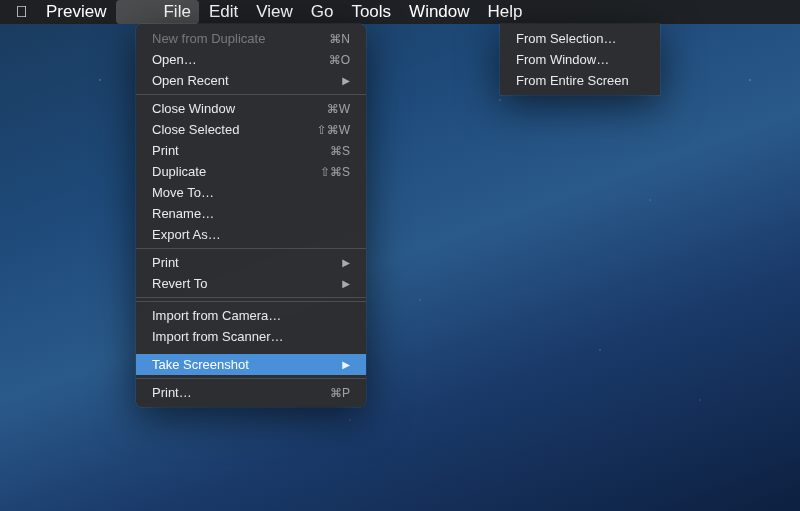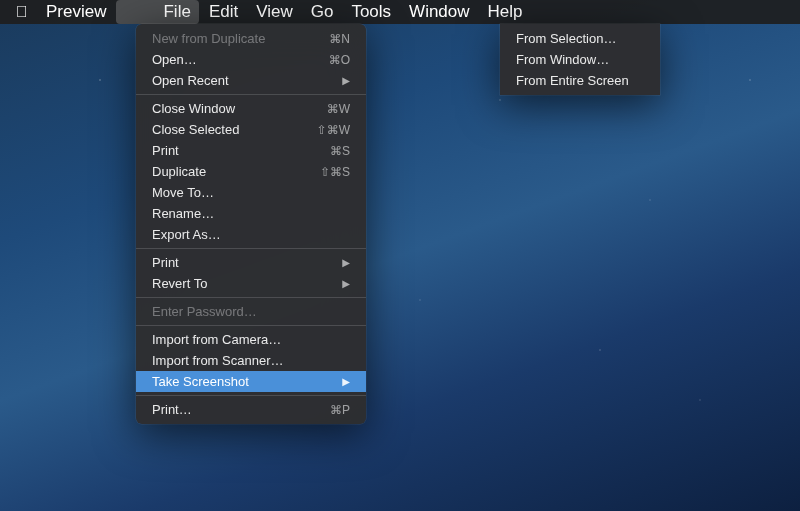--- a/index.html
+++ b/index.html
@@ -90,20 +90,21 @@
       white-space: nowrap;
     }
 
     .menu-item.disabled {
       color: rgba(255,255,255,0.35);
     }
 
     .menu-item.highlighted {
       background: #4a90d9;
       color: #ffffff;
+      margin-top: 7px;
     }
 
     .menu-item .shortcut {
       color: rgba(255,255,255,0.55);
       font-size: 12px;
       margin-left: 20px;
     }
 
     .menu-item .arrow {
       font-size: 10px;
@@ -190,23 +191,20 @@
   <div class="menu-separator"></div>
   <div class="menu-item">
     <span>Print</span>
     <span class="arrow">▶</span>
   </div>
   <div class="menu-item">
     <span>Revert To</span>
     <span class="arrow">▶</span>
   </div>
   <div class="menu-separator"></div>
-  <div class="menu-item disabled">
-    <span>Enter Password…</span>
-  </div>
   <div class="menu-separator"></div>
   <div class="menu-item">
     <span>Import from Camera…</span>
   </div>
   <div class="menu-item">
     <span>Import from Scanner…</span>
   </div>
   <div class="menu-item highlighted">
     <span>Take Screenshot</span>
     <span class="arrow">▶</span>

